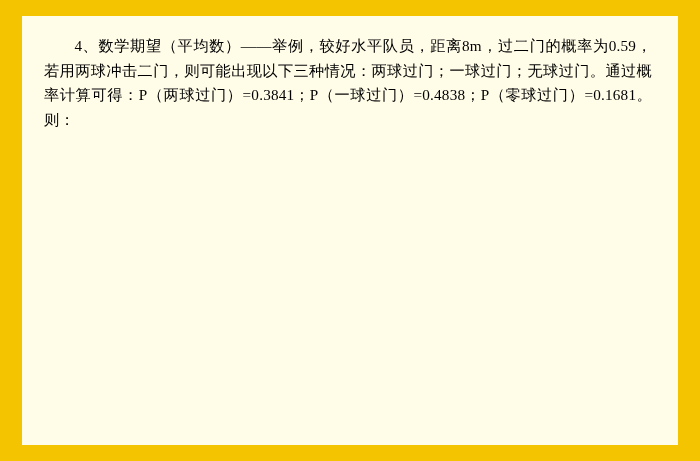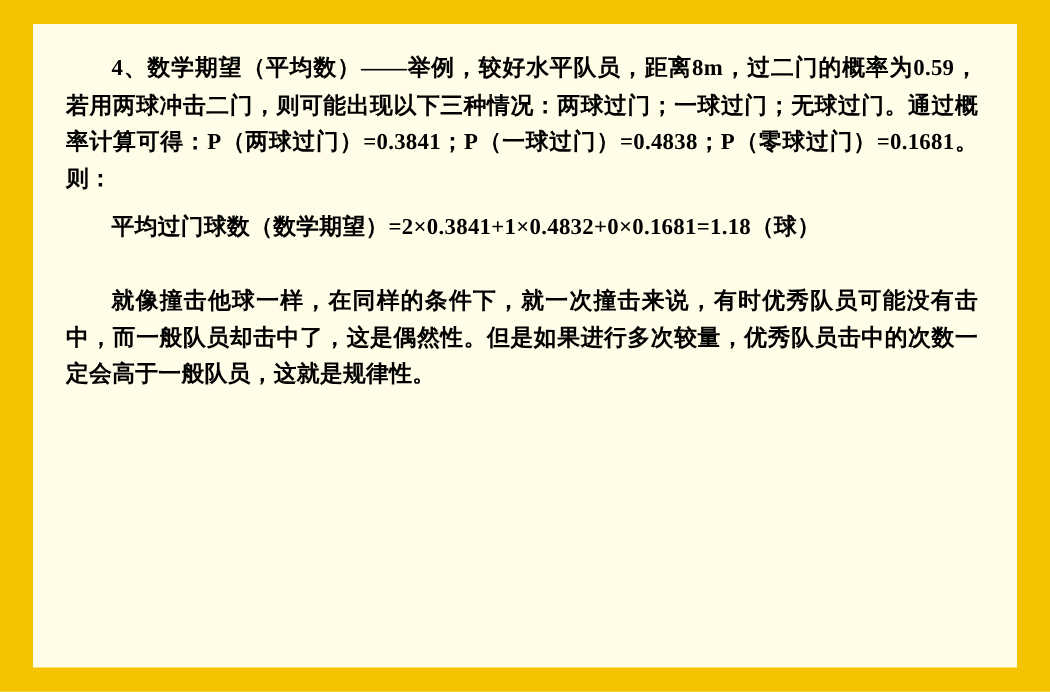--- a/index.html
+++ b/index.html
@@ -33,21 +33,21 @@
     padding: 18px 26px 10px 22px;
   }
   .para {
     font-size: 15.2px;
     line-height: 1.62;
     color: #000;
     text-align: justify;
     text-justify: inter-ideograph;
     letter-spacing: 0.2px;
     margin: 0 0 0 0;
-    font-weight: 700;
+    font-weight: 400;
     font-family: "Liberation Serif", "DejaVu Serif", serif;
   }
   .indent2 {
     text-indent: 2em;
   }
   .gap {
     height: 7px;
   }
   .gap-lg {
     height: 9px;
@@ -55,25 +55,23 @@
 </style>
 </head>
 <body>
 
 <div id="page">
   <div id="sheet">
 
     <p class="para indent2">4、数学期望（平均数）——举例，较好水平队员，距离8m，过二门的概率为0.59，若用两球冲击二门，则可能出现以下三种情况：两球过门；一球过门；无球过门。通过概率计算可得：P（两球过门）=0.3841；P（一球过门）=0.4838；P（零球过门）=0.1681。则：</p>
     <div class="gap"></div>
 
-    <p class="para indent2">平均过门球数（数学期望）=2×0.3841+1×0.4832+0×0.1681=1.18（球）</p>
     <div class="gap"></div>
 
     <div class="gap-lg"></div>
 
     <div class="gap-lg"></div>
 
-    <p class="para indent2">就像撞击他球一样，在同样的条件下，就一次撞击来说，有时优秀队员可能没有击中，而一般队员却击中了，这是偶然性。但是如果进行多次较量，优秀队员击中的次数一定会高于一般队员，这就是规律性。</p>
     <div class="gap-lg"></div>
 
 
   </div>
 </div>
 
 </body></html>

